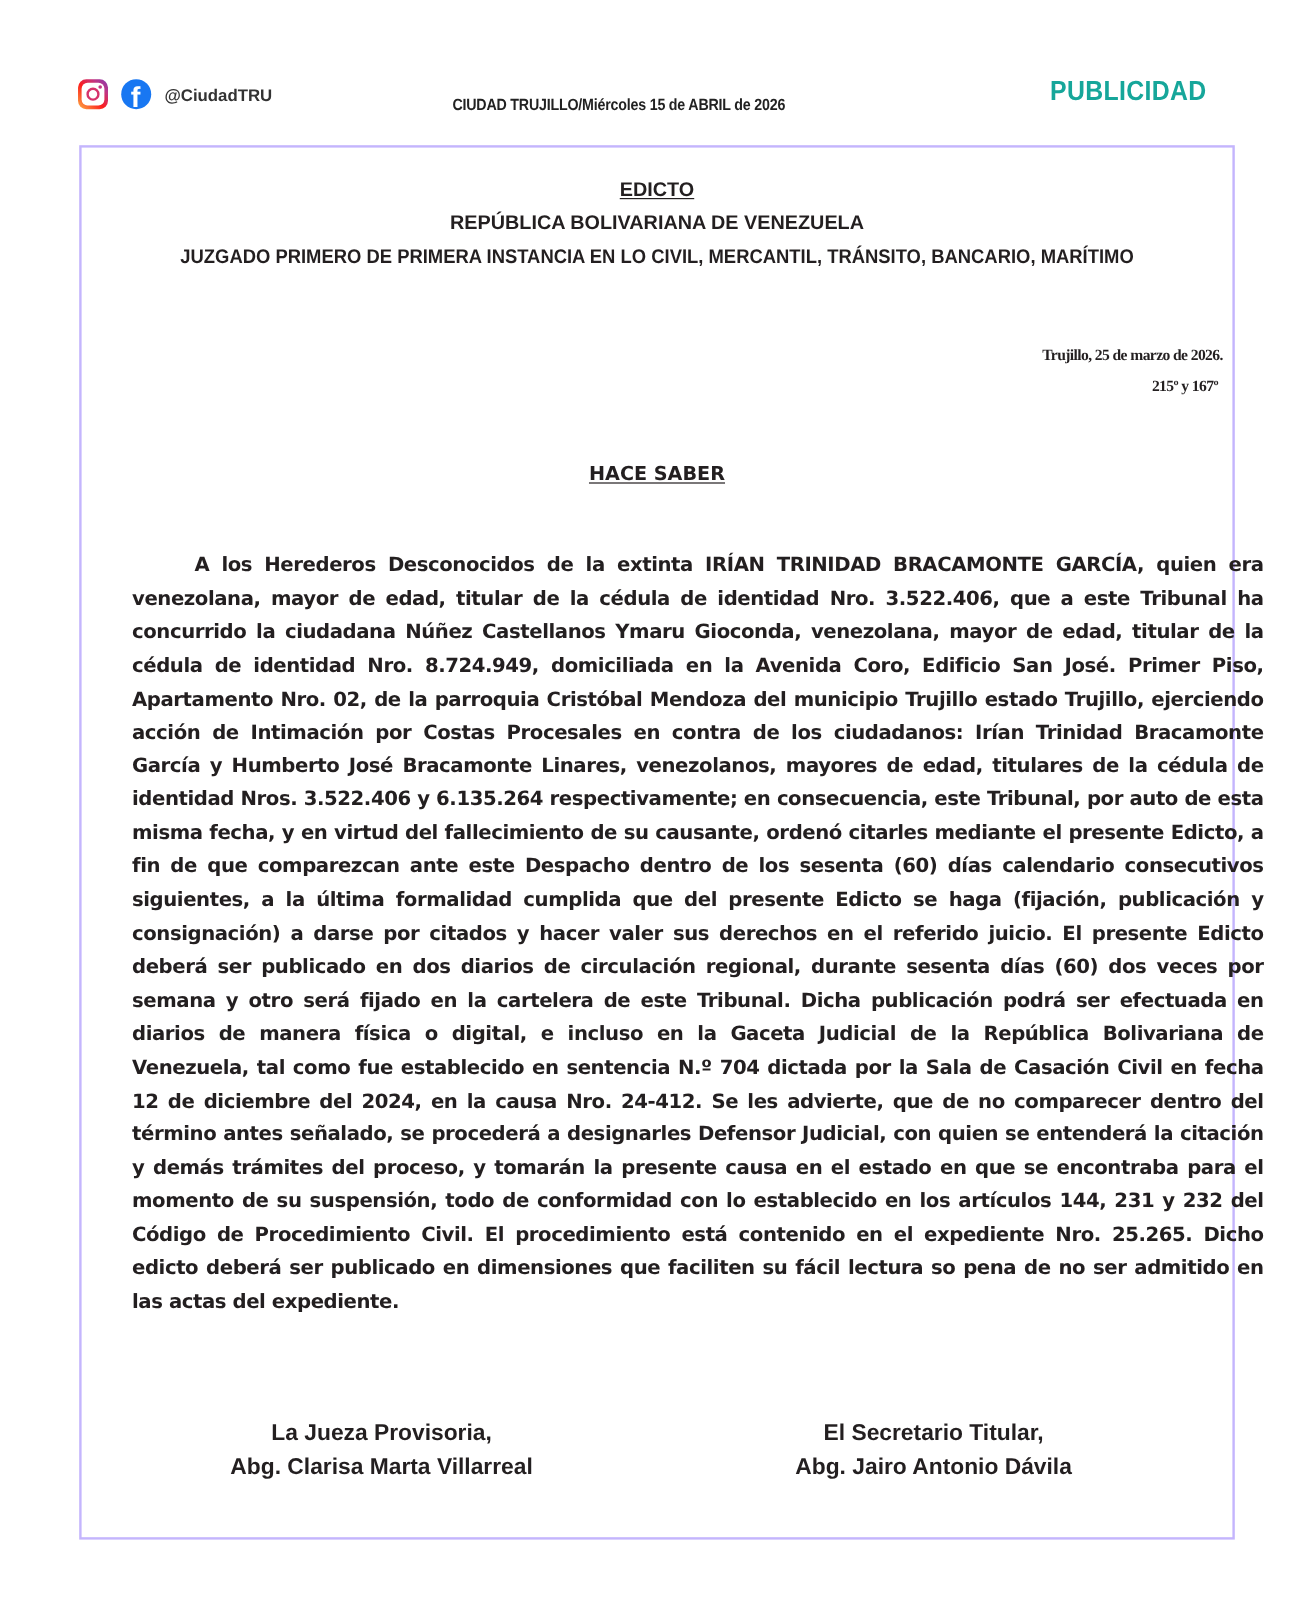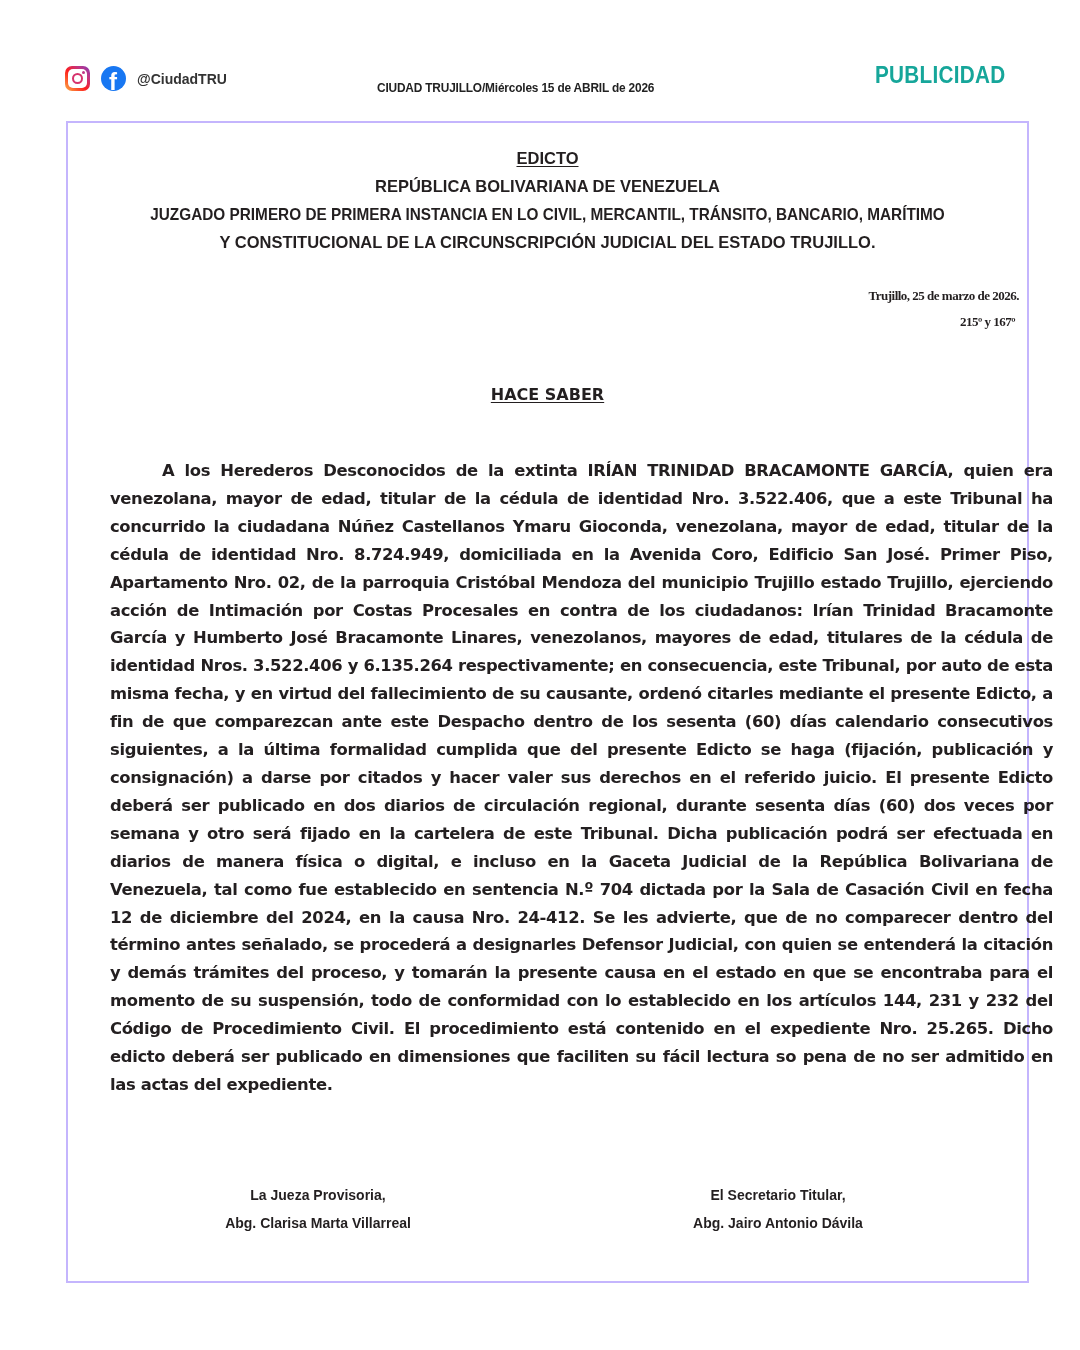--- a/index.html
+++ b/index.html
@@ -14,21 +14,21 @@
   .fb span { position:absolute; left:8px; top:2px; color:#fff; font-weight:bold; font-size:24px; font-family:"Liberation Sans", sans-serif; line-height:28px; }
   .handle { margin-left:11px; font-size:14px; font-weight:bold; color:#333; font-family:"Liberation Sans", sans-serif; }
   .dateline { position:absolute; left:377px; top:80px; font-size:13.5px; font-weight:bold; color:#222; font-family:"Liberation Sans Narrow","Liberation Sans", sans-serif; letter-spacing:-0.2px; transform:scaleX(0.88); transform-origin:left; white-space:nowrap; }
   .section-label { position:absolute; left:875px; top:62px; font-size:23px; font-weight:bold; color:#16a69a; font-family:"Liberation Sans", sans-serif; transform:scaleX(0.9); transform-origin:left; letter-spacing:0.3px; }
   .box { position:absolute; left:66px; top:121px; width:963px; height:1162px; border:2px solid #c4b5fd; box-sizing:border-box; }
   .hdr { position:absolute; left:0; width:100%; text-align:center; font-weight:bold; font-size:16.5px; color:#231f20; font-family:"Liberation Sans", sans-serif; transform-origin:center; }
   .u { text-decoration:underline; text-underline-offset:2px; }
   .right { position:absolute; right:8px; text-align:right; font-weight:bold; font-size:13px; font-family:Liberation Serif, serif; letter-spacing:-0.5px; }
   .body-text { position:absolute; left:12px; width:943px; top:334px; font-size:16.4px; line-height:27.9px; font-weight:bold; text-align:justify; font-family:"DejaVu Sans", sans-serif; letter-spacing:-0.35px; color:#231f20;margin-left:30px; }
   .body-text .indent { display:inline-block; width:52px; }
-  .sig { position:absolute; text-align:center; font-weight:bold; font-size:14px; font-family:"Liberation Sans", sans-serif; line-height:28px; }
+  .sig { position:absolute; text-align:center; font-weight:bold; font-size:19px; font-family:"Liberation Sans", sans-serif; line-height:28px; }
 </style>
 </head>
 <body>
 
 <div class="topbar">
   <div class="social">
     <div class="ig">
         <div class="lens"></div>
         <div class="dot"></div>
       </div>
@@ -38,21 +38,20 @@
     <span class="handle">@CiudadTRU</span>
   </div>
   <div class="dateline">CIUDAD TRUJILLO/Miércoles 15 de ABRIL de 2026</div>
   <div class="section-label">PUBLICIDAD</div>
 </div>
 
 <div class="box">
   <div class="hdr u" style="top:26px;">EDICTO</div>
   <div class="hdr" style="top:54px;">REPÚBLICA BOLIVARIANA DE VENEZUELA</div>
   <div class="hdr" style="top:82px; transform:scaleX(0.93);">JUZGADO PRIMERO DE PRIMERA INSTANCIA EN LO CIVIL, MERCANTIL, TRÁNSITO, BANCARIO, MARÍTIMO</div>
-  <div class="hdr" style="top:110px;">Y CONSTITUCIONAL DE LA CIRCUNSCRIPCIÓN JUDICIAL DEL ESTADO TRUJILLO.</div>
 
   <div class="right" style="top:165px;">Trujillo, 25 de marzo de 2026.</div>
   <div class="right" style="top:191px; right:12px;">215º y 167º</div>
 
   <div class="hdr u" style="top:262px; font-family:'DejaVu Sans', sans-serif; font-size:16px;">HACE SABER</div>
 
   <div class="body-text"><span class="indent"></span><span>A los Herederos Desconocidos de la extinta IRÍAN TRINIDAD BRACAMONTE GARCÍA, quien era venezolana, mayor de edad, titular de la cédula de identidad Nro. 3.522.406, que a este Tribunal ha concurrido la ciudadana Núñez Castellanos Ymaru Gioconda, venezolana, mayor de edad, titular de la cédula de identidad Nro. 8.724.949, domiciliada en la Avenida Coro, Edificio San José. Primer Piso, Apartamento Nro. 02, de la parroquia Cristóbal Mendoza del municipio Trujillo estado Trujillo, ejerciendo acción de Intimación por Costas Procesales en contra de los ciudadanos: Irían Trinidad Bracamonte García y Humberto José Bracamonte Linares, venezolanos, mayores de edad, titulares de la cédula de identidad Nros. 3.522.406 y 6.135.264 respectivamente; en consecuencia, este Tribunal, por auto de esta misma fecha, y en virtud del fallecimiento de su causante, ordenó citarles mediante el presente Edicto, a fin de que comparezcan ante este Despacho dentro de los sesenta (60) días calendario consecutivos siguientes, a la última formalidad cumplida que del presente Edicto se haga (fijación, publicación y consignación) a darse por citados y hacer valer sus derechos en el referido juicio. El presente Edicto deberá ser publicado en dos diarios de circulación regional, durante sesenta días (60) dos veces por semana y otro será fijado en la cartelera de este Tribunal. Dicha publicación podrá ser efectuada en diarios de manera física o digital, e incluso en la Gaceta Judicial de la República Bolivariana de Venezuela, tal como fue establecido en sentencia N.º 704 dictada por la Sala de Casación Civil en fecha 12 de diciembre del 2024, en la causa Nro. 24-412. Se les advierte, que de no comparecer dentro del término antes señalado, se procederá a designarles Defensor Judicial, con quien se entenderá la citación y demás trámites del proceso, y tomarán la presente causa en el estado en que se encontraba para el momento de su suspensión, todo de conformidad con lo establecido en los artículos 144, 231 y 232 del Código de Procedimiento Civil. El procedimiento está contenido en el expediente Nro. 25.265. Dicho edicto deberá ser publicado en dimensiones que faciliten su fácil lectura so pena de no ser admitido en las actas del expediente.</span></div>
 
   <div class="sig" style="left:80px; width:340px; top:1058px;">
     <div>La Jueza Provisoria,</div>

